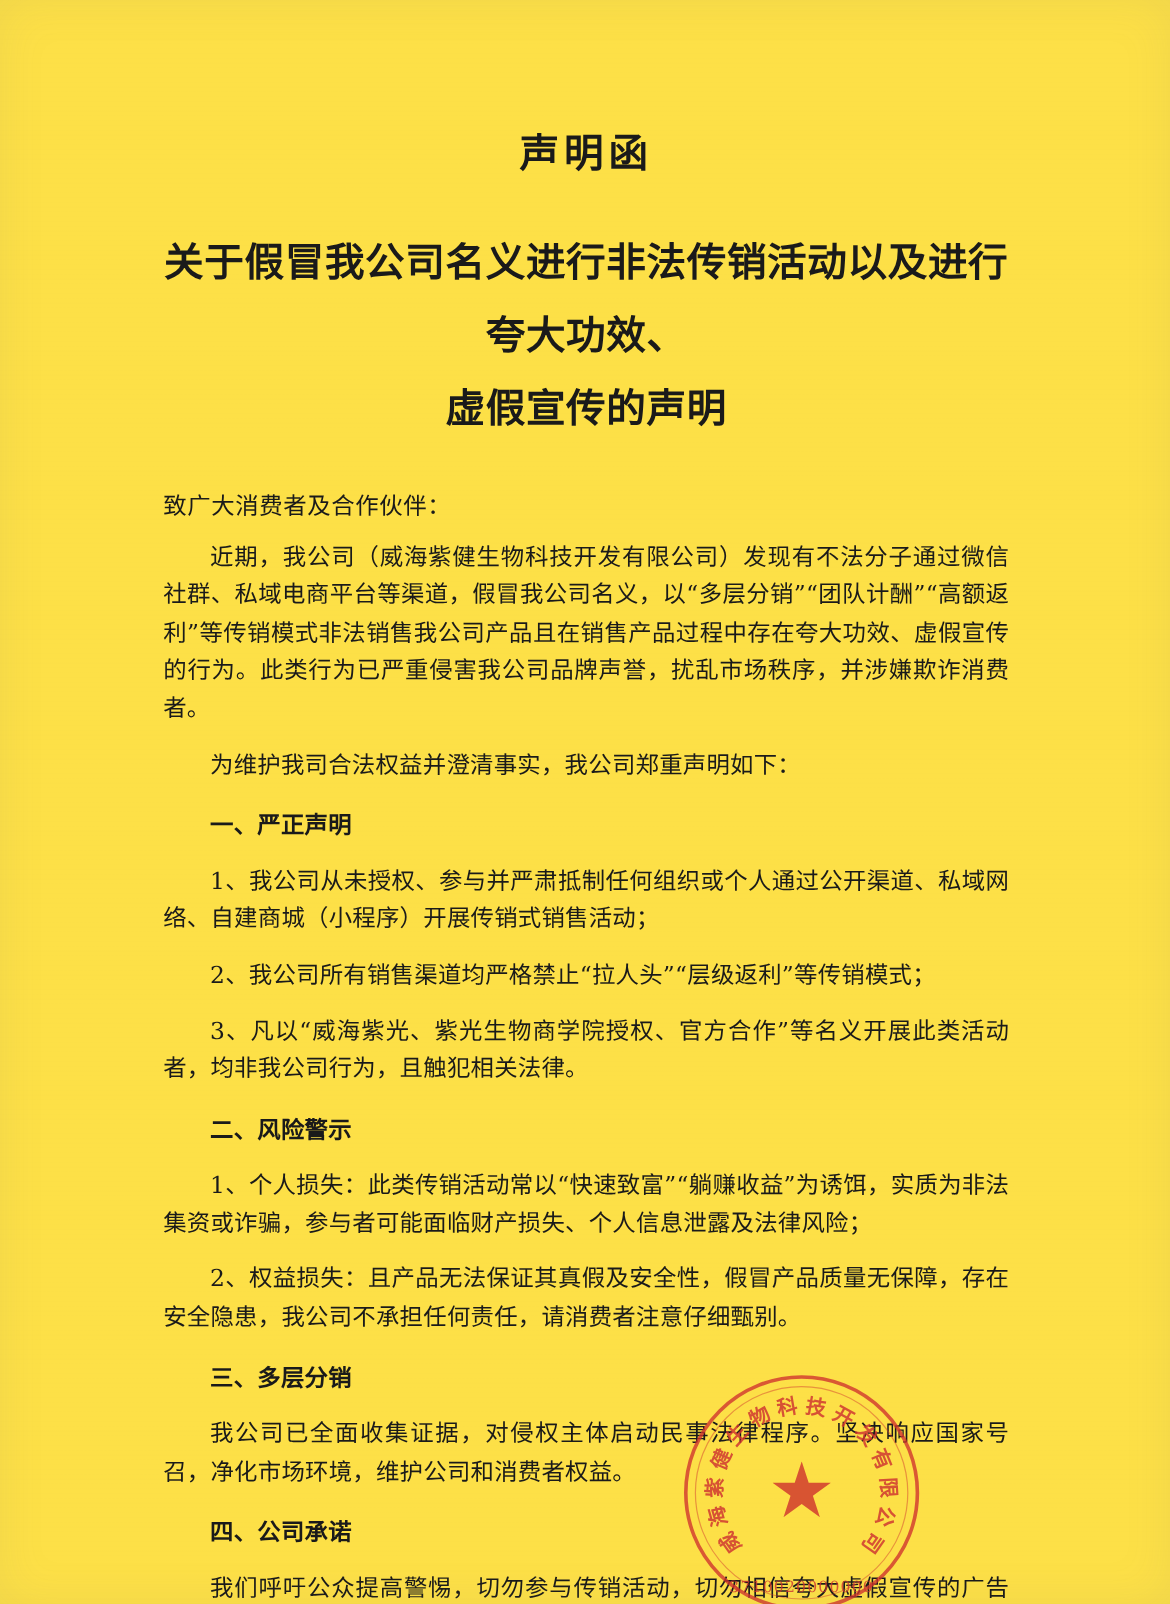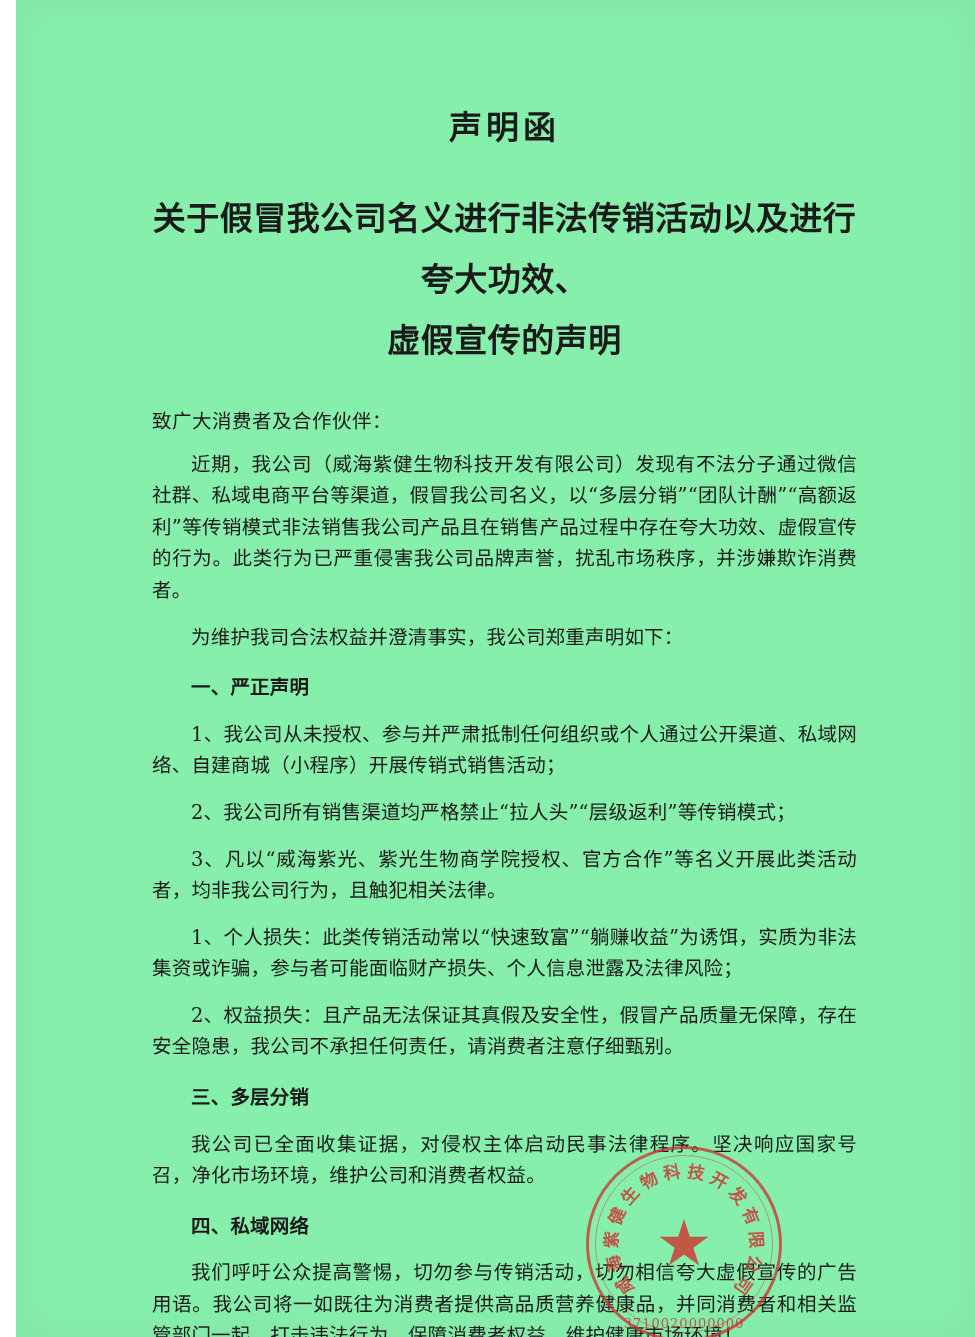--- a/index.html
+++ b/index.html
@@ -12,22 +12,21 @@
     width: 975px;
     height: 1337px;
     position: relative;
     font-family: "DejaVu Serif", "Liberation Serif", serif;
     color: #1a1a1a;
     overflow: hidden;
   }
   .page {
     position: absolute;
     inset: 0;
-    background: #86efac;
-    margin-left: 16px;
+    background: #fde047;
   }
   .doc-body {
     position: absolute;
     left: 136px;
     top: 0;
     width: 705px;
   }
   .doc-title {
     text-align: center;
     font-size: 33px;
@@ -172,27 +171,28 @@
     <div class="salutation">致广大消费者及合作伙伴：</div>
 
     <p class="para indent">近期，我公司（威海紫健生物科技开发有限公司）发现有不法分子通过微信社群、私域电商平台等渠道，假冒我公司名义，以“多层分销”“团队计酬”“高额返利”等传销模式非法销售我公司产品且在销售产品过程中存在夸大功效、虚假宣传的行为。此类行为已严重侵害我公司品牌声誉，扰乱市场秩序，并涉嫌欺诈消费者。</p>
     <p class="para indent">为维护我司合法权益并澄清事实，我公司郑重声明如下：</p>
 
     <p class="para heading">一、严正声明</p>
     <p class="para item">1、我公司从未授权、参与并严肃抵制任何组织或个人通过公开渠道、私域网络、自建商城（小程序）开展传销式销售活动；</p>
     <p class="para item">2、我公司所有销售渠道均严格禁止“拉人头”“层级返利”等传销模式；</p>
     <p class="para item">3、凡以“威海紫光、紫光生物商学院授权、官方合作”等名义开展此类活动者，均非我公司行为，且触犯相关法律。</p>
 
+    <p class="para heading">二、风险警示</p>
     <p class="para item">1、个人损失：此类传销活动常以“快速致富”“躺赚收益”为诱饵，实质为非法集资或诈骗，参与者可能面临财产损失、个人信息泄露及法律风险；</p>
     <p class="para item">2、权益损失：且产品无法保证其真假及安全性，假冒产品质量无保障，存在安全隐患，我公司不承担任何责任，请消费者注意仔细甄别。</p>
 
     <p class="para heading">三、多层分销</p>
     <p class="para item">我公司已全面收集证据，对侵权主体启动民事法律程序。坚决响应国家号召，净化市场环境，维护公司和消费者权益。</p>
 
-    <p class="para heading">四、私域网络</p>
+    <p class="para heading">四、公司承诺</p>
     <p class="para item">我们呼吁公众提高警惕，切勿参与传销活动，切勿相信夸大虚假宣传的广告用语。我公司将一如既往为消费者提供高品质营养健康品，并同消费者和相关监管部门一起，打击违法行为，保障消费者权益，维护健康市场环境！</p>
 
     <div class="sign-block">
       <div class="sign-company">威海紫健生物科技开发有限公司</div>
 
     </div>
 
   </div>
 
   <div class="seal">

